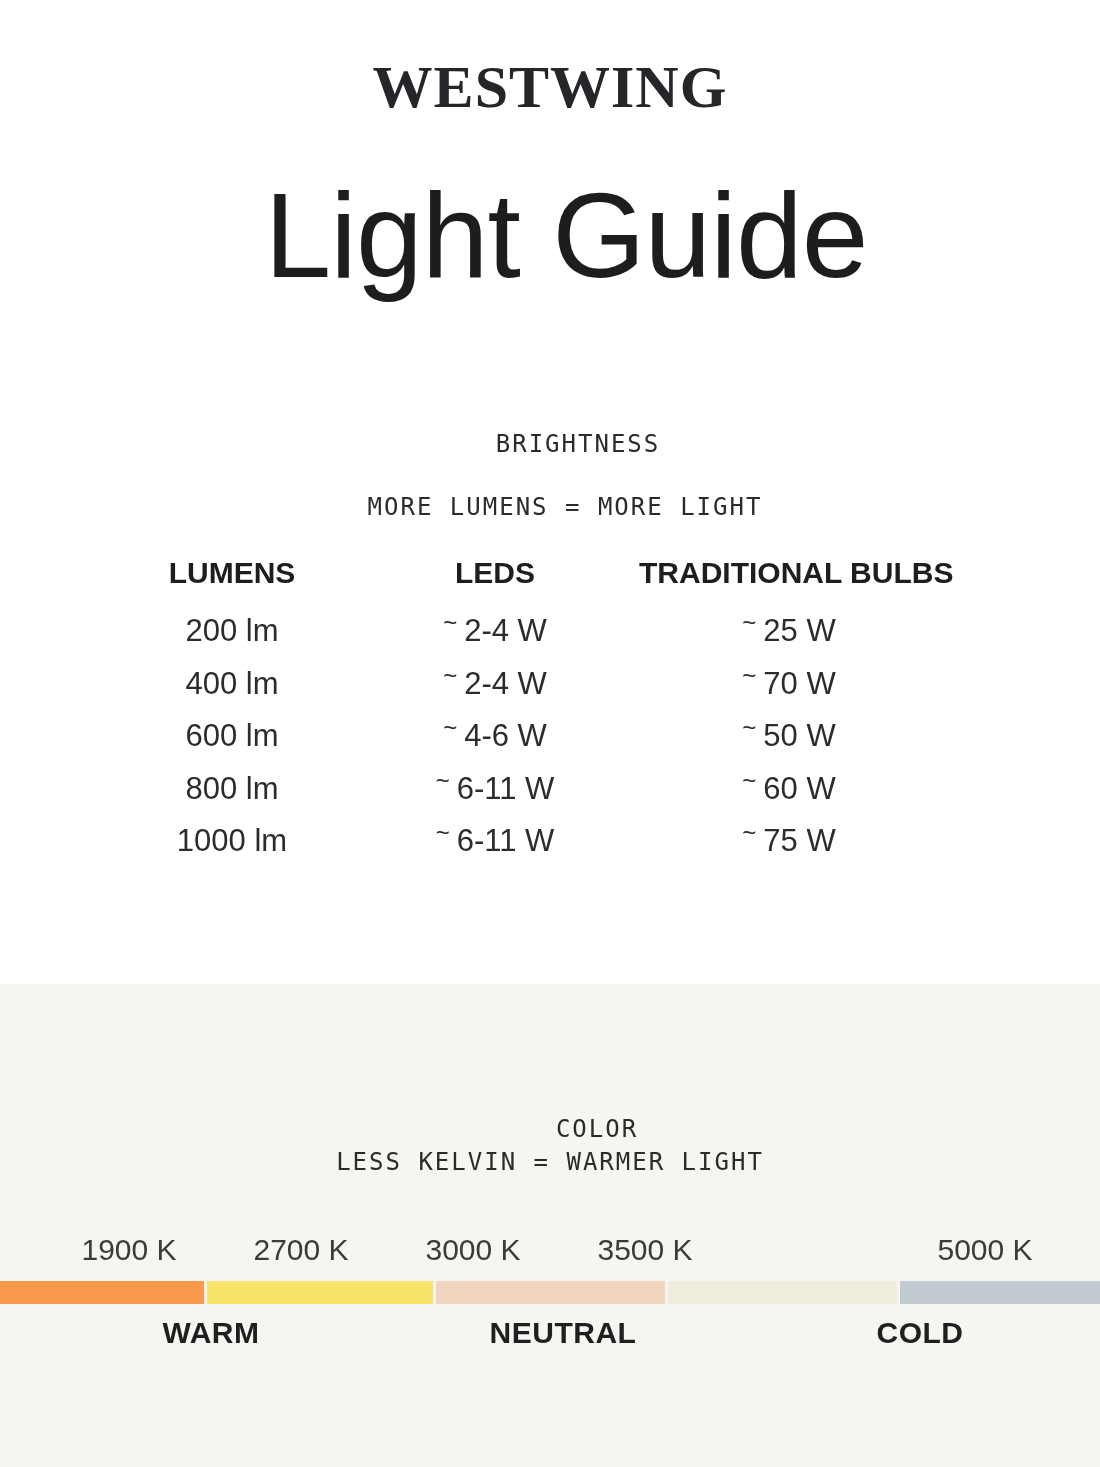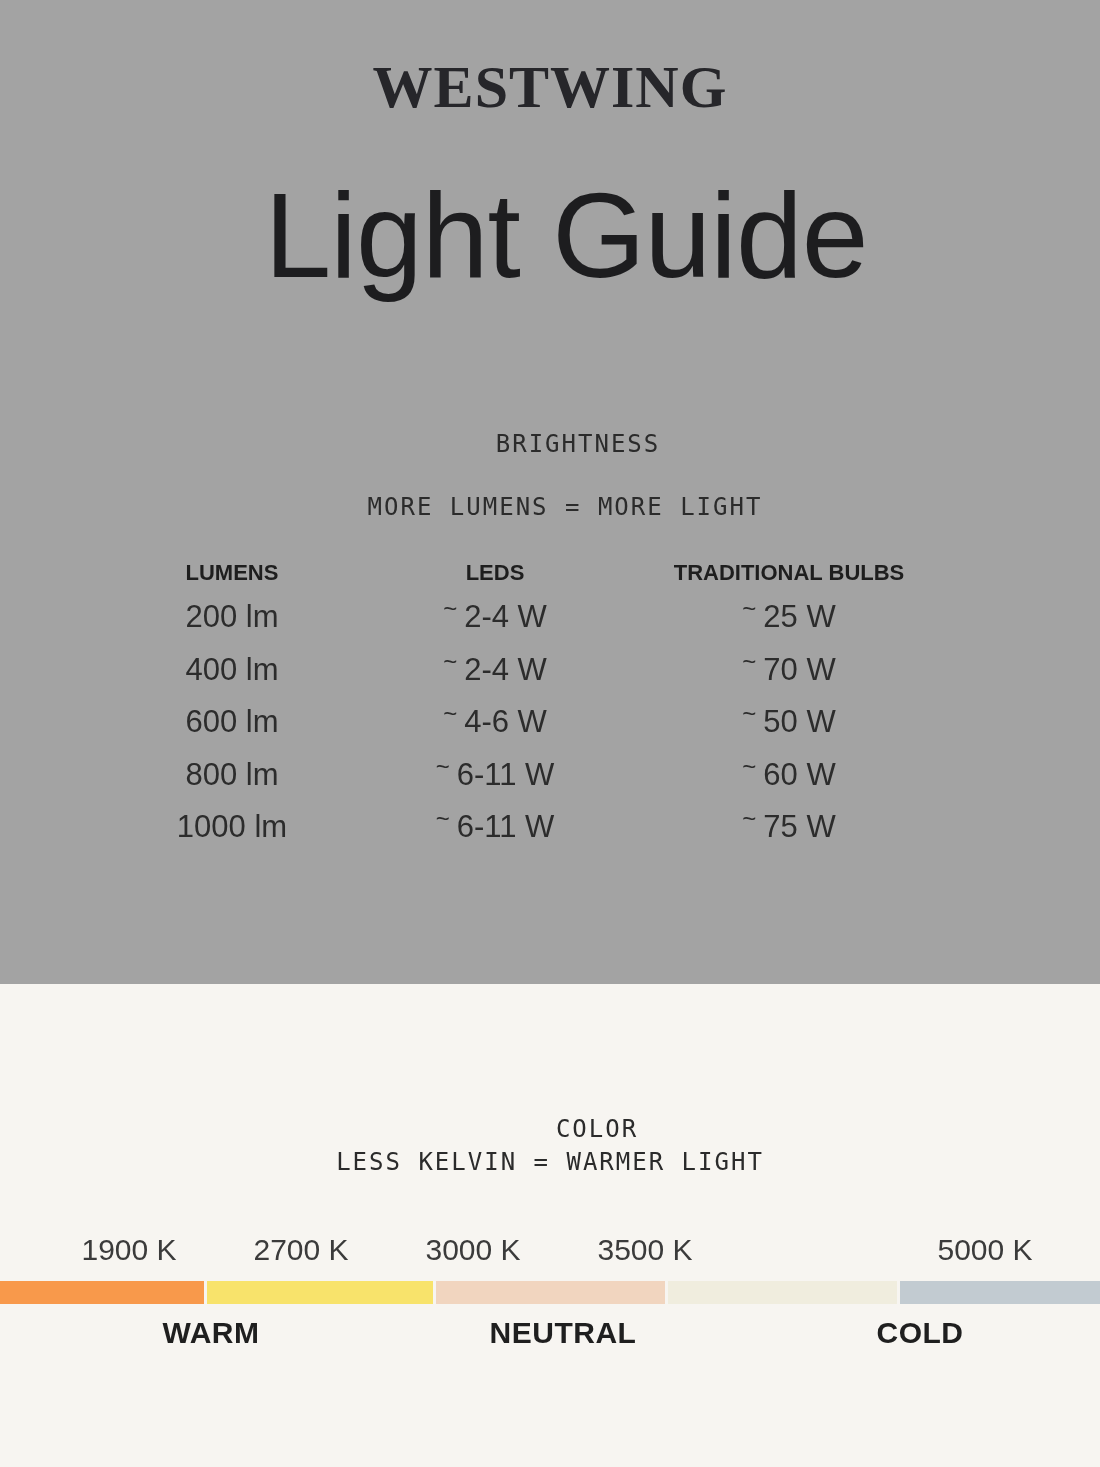--- a/index.html
+++ b/index.html
@@ -48,27 +48,27 @@
     white-space: nowrap;
   }
   .mono-heading-top { top: 432px; padding-left: 28px; }
   .mono-sub-top     { top: 495px; padding-left: 15px; }
 
   .col { position: absolute; top: 555px; width: 300px; text-align: center; }
   .col-lumens { left: 82px; }
   .col-leds   { left: 345px; }
   .col-bulbs  { left: 639px; }
   .th {
-    font-size: 22px;
+    font-size: 30px;
     font-weight: 700;
     line-height: 36px;
     color: #1e1e1e;
     white-space: nowrap;
   }
-  .cells { }
+  .cells { margin-top: 14px; }
   .td {
     height: 52.5px;
     display: flex;
     align-items: center;
     justify-content: center;
     font-size: 31px;
     color: #2c2c2c;
     white-space: nowrap;
   }
   .tilde {
@@ -105,21 +105,21 @@
     line-height: 36px;
     color: #1f1f1f;
     white-space: nowrap;
   }
 </style>
 </head>
 <body>
 
 <div class="canvas">
 
-  <section class="section section-top" style="background-color: #a3a3a3;">
+  <section class="section section-top" style="background-color: #ffffff;">
     <div class="brand">WESTWING</div>
     <h1 class="title">Light Guide</h1>
 
     <div class="mono mono-heading-top">BRIGHTNESS</div>
     <div class="mono mono-sub-top">MORE LUMENS = MORE LIGHT</div>
 
     <div>
 
       <div class="col col-lumens">
         <div class="th">LUMENS</div>

